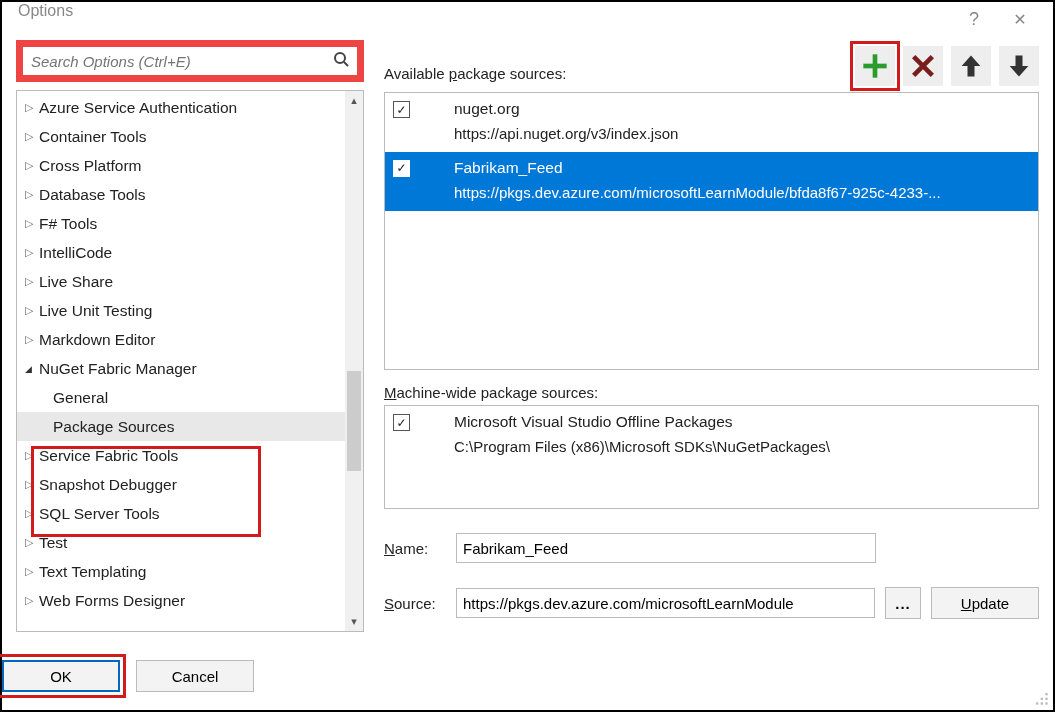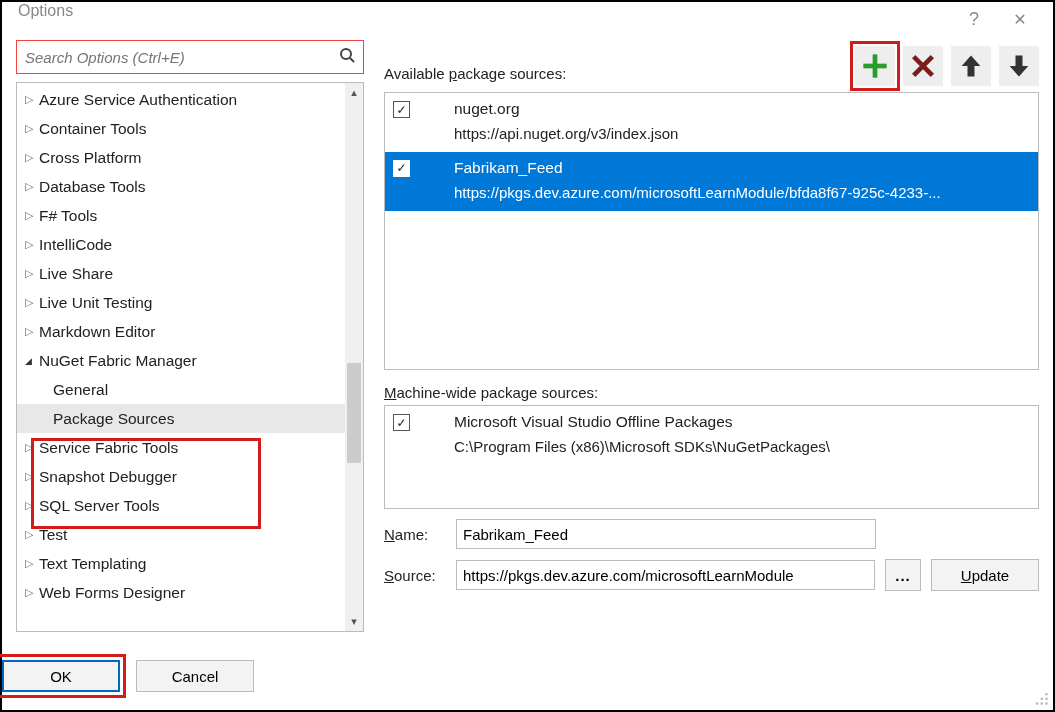--- a/index.html
+++ b/index.html
@@ -46,22 +46,22 @@
     gap: 20px;
     overflow: hidden;
   }
   .left-pane {
     width: 348px;
     display: flex;
     flex-direction: column;
     gap: 8px;
   }
   .search-wrap {
-    border: 1px solid #ef4444;
-    height: 34px;
+    border: 7px solid #ef4444;
+    height: 42px;
     display: flex;
     align-items: center;
     padding: 0 6px;
   }
   .search-wrap input {
     flex: 1;
     border: none;
     outline: none;
     font-size: 15px;
     font-style: italic;
@@ -191,21 +191,21 @@
   .mw-label { margin-top: 14px; font-size: 15px; }
   .mw-list {
     margin-top: 4px;
     border: 1px solid #bbb;
     height: 104px;
     background: #fff;
   }
   .form-row {
     display: flex;
     align-items: center;
-    margin-top: 10px;
+    margin-top: 24px;
     gap: 10px;
   }
   .form-row .flabel { width: 62px; font-size: 15px; }
   .form-row input.txt {
     border: 1px solid #bbb;
     height: 30px;
     padding: 0 6px;
     font-size: 15px;
     outline: none;
     font-family: inherit;

